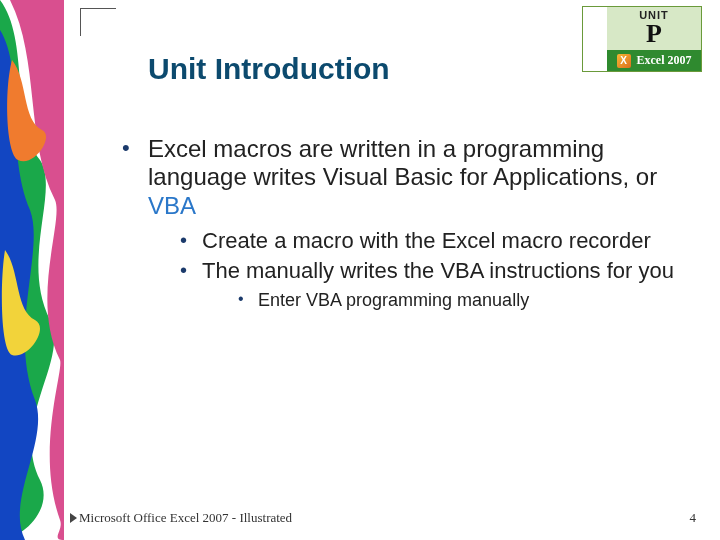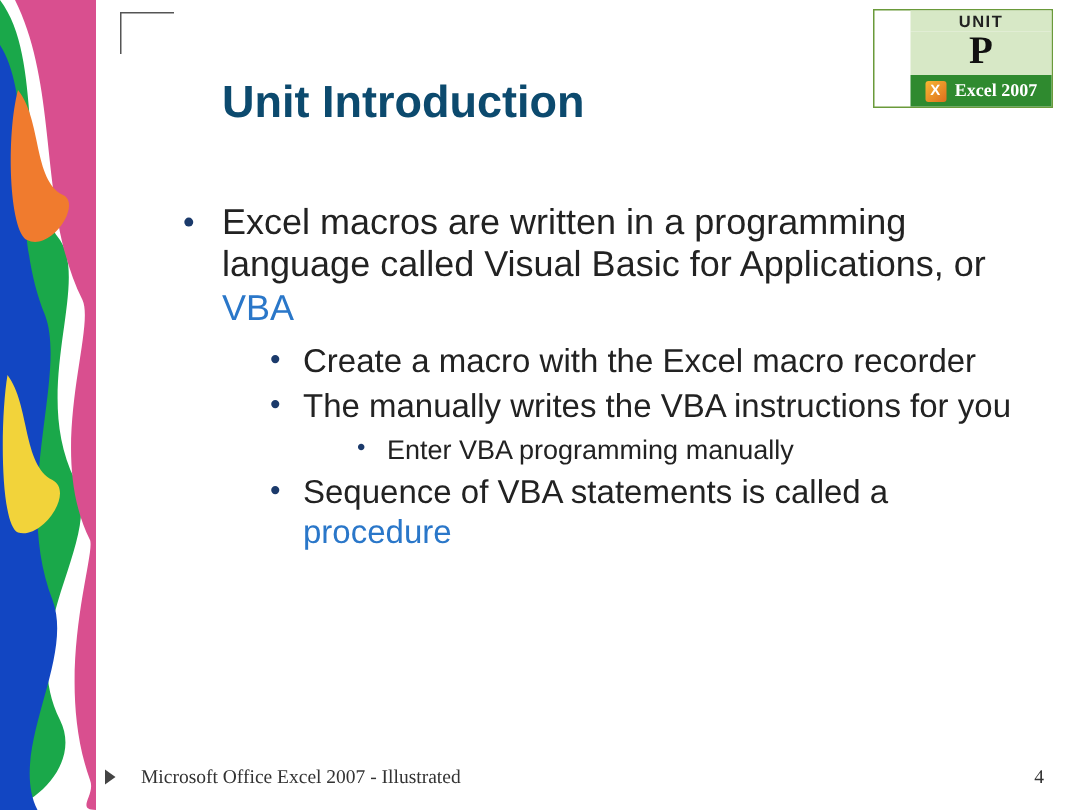--- a/index.html
+++ b/index.html
@@ -161,21 +161,21 @@
   }
   .footer-left {
     position: absolute;
     left: 70px;
     bottom: 14px;
     font-size: 13px;
     color: #333;
     font-family: "Times New Roman", serif;
     display: flex;
     align-items: center;
-    gap: 17px;
+    gap: 2px;
   }
   .tri {
     width: 0; height: 0;
     border-top: 5px solid transparent;
     border-bottom: 5px solid transparent;
     border-left: 7px solid #444;
   }
 </style>
 </head>
 <body>
@@ -200,27 +200,24 @@
   <div class="ub-bottom">
     <span class="ub-logo">X</span>
     <span class="ub-prod">Excel 2007</span>
   </div>
 </div>
 
 <div class="title">Unit Introduction</div>
 
 <div class="content">
   <div class="lvl1">
-    <span>Excel macros are written in a programming language called Visual Basic for Applications, or </span><span class="hl">VBA</span>
+    <span>Excel macros are written in a programming language writes Visual Basic for Applications, or </span><span class="hl">VBA</span>
   </div>
   <div class="lvl2"><span>Create a macro with the Excel macro recorder</span></div>
   <div class="lvl2"><span>The manually writes the VBA instructions for you</span></div>
   <div class="lvl3"><span>Enter VBA programming manually</span></div>
-  <div class="lvl2">
-    <span>Sequence of VBA statements is called a </span><span class="hl">procedure</span>
-  </div>
 </div>
 
 <div class="footer-left">
   <span class="tri"></span>
   <span>Microsoft Office Excel 2007 - Illustrated</span>
 </div>
 <div class="footer">4</div>
 
 </body></html>

